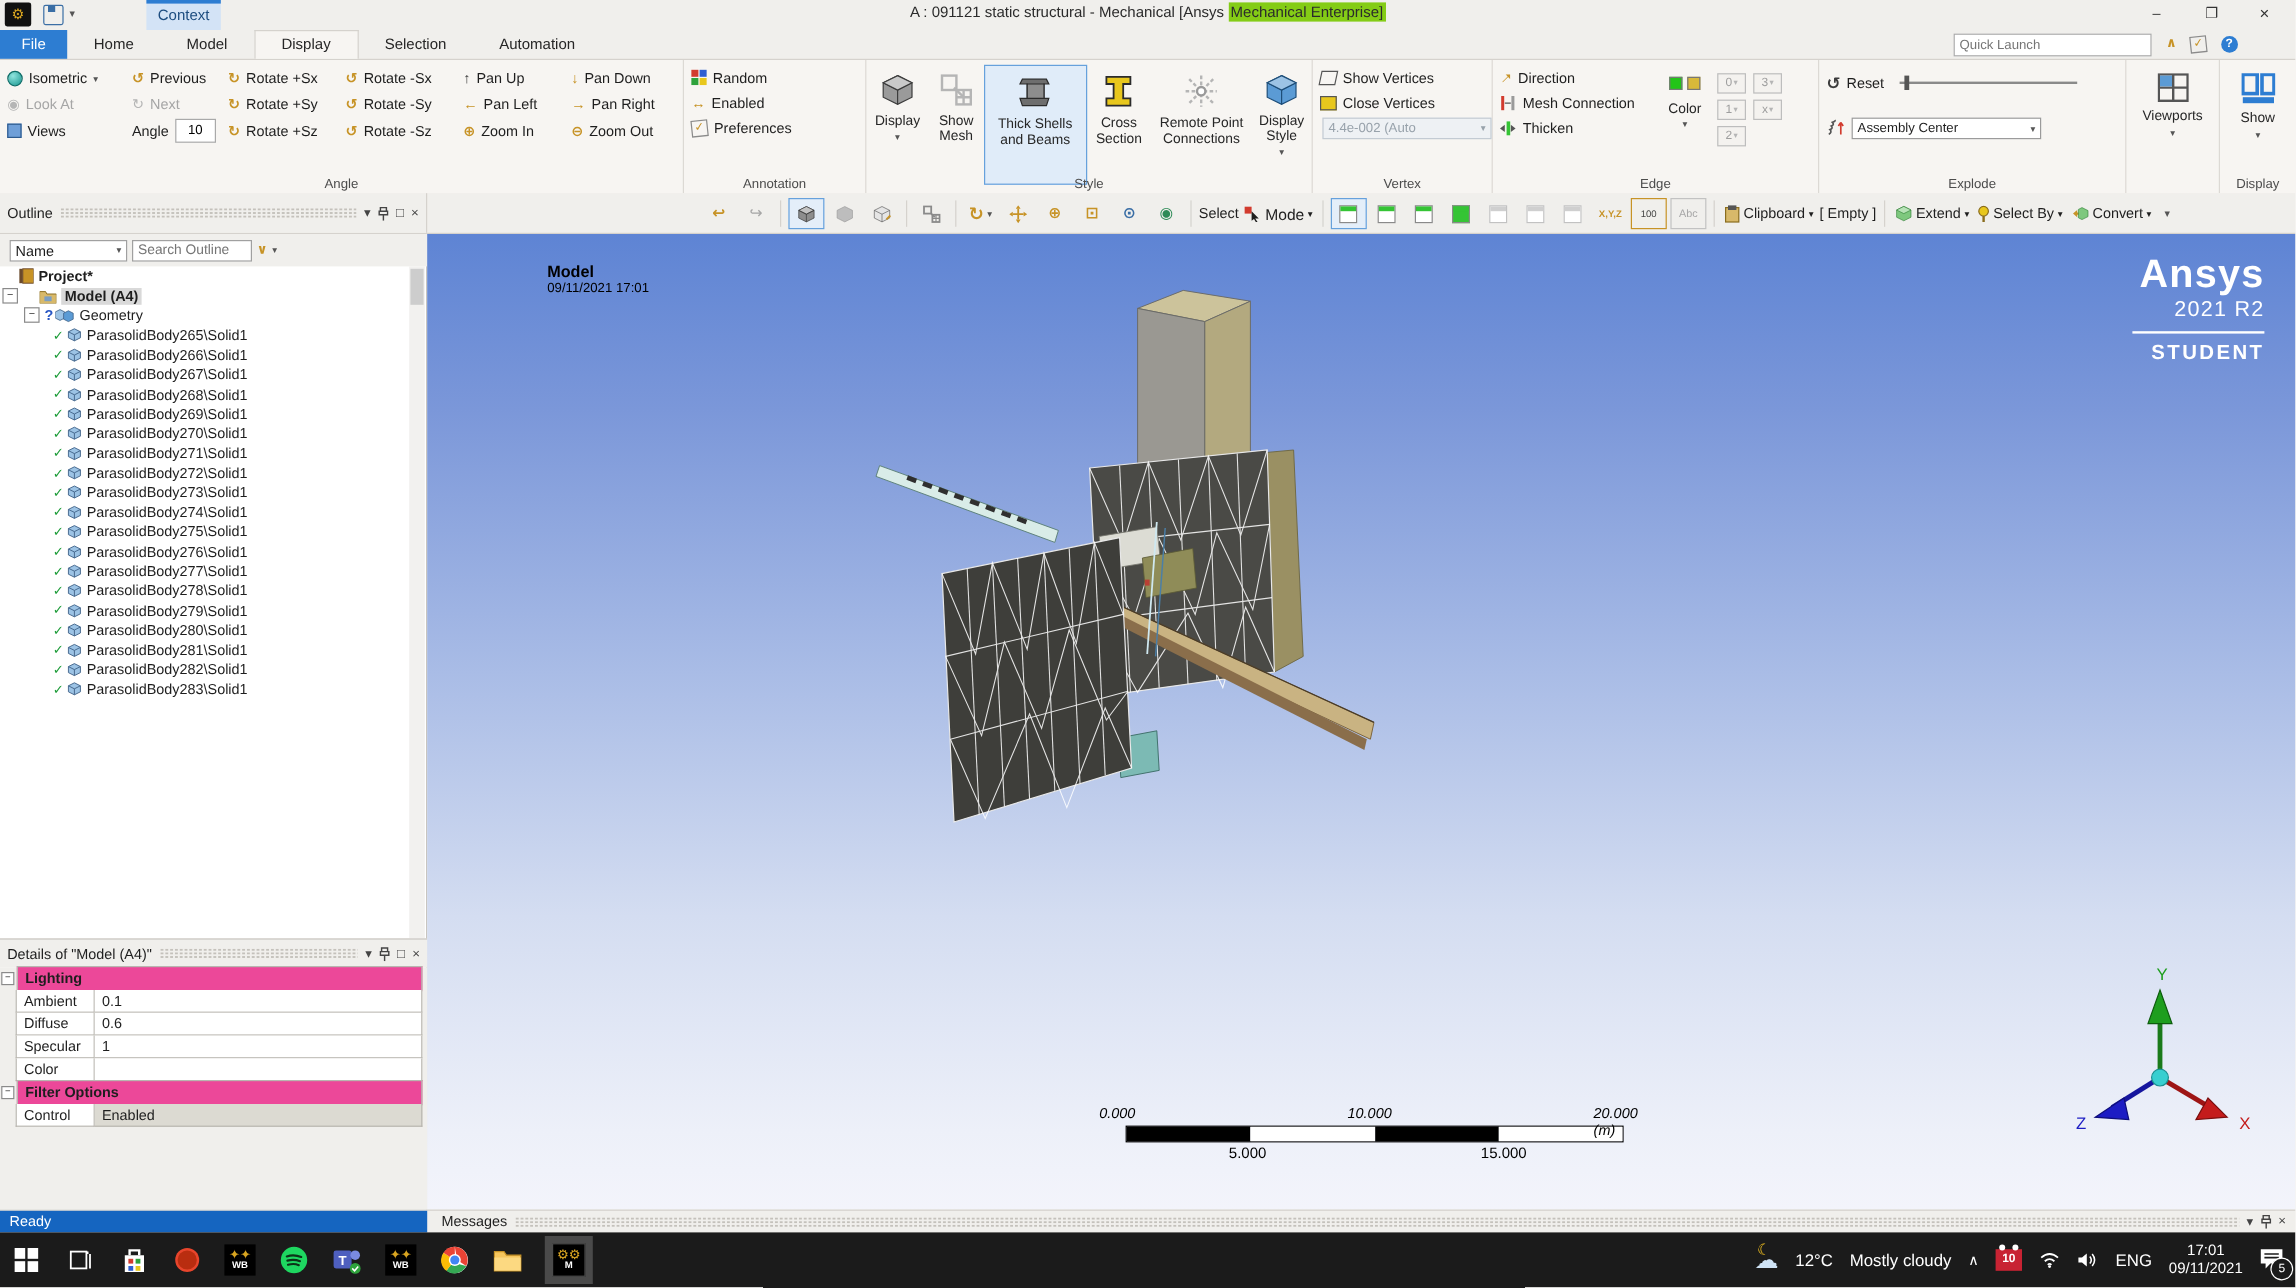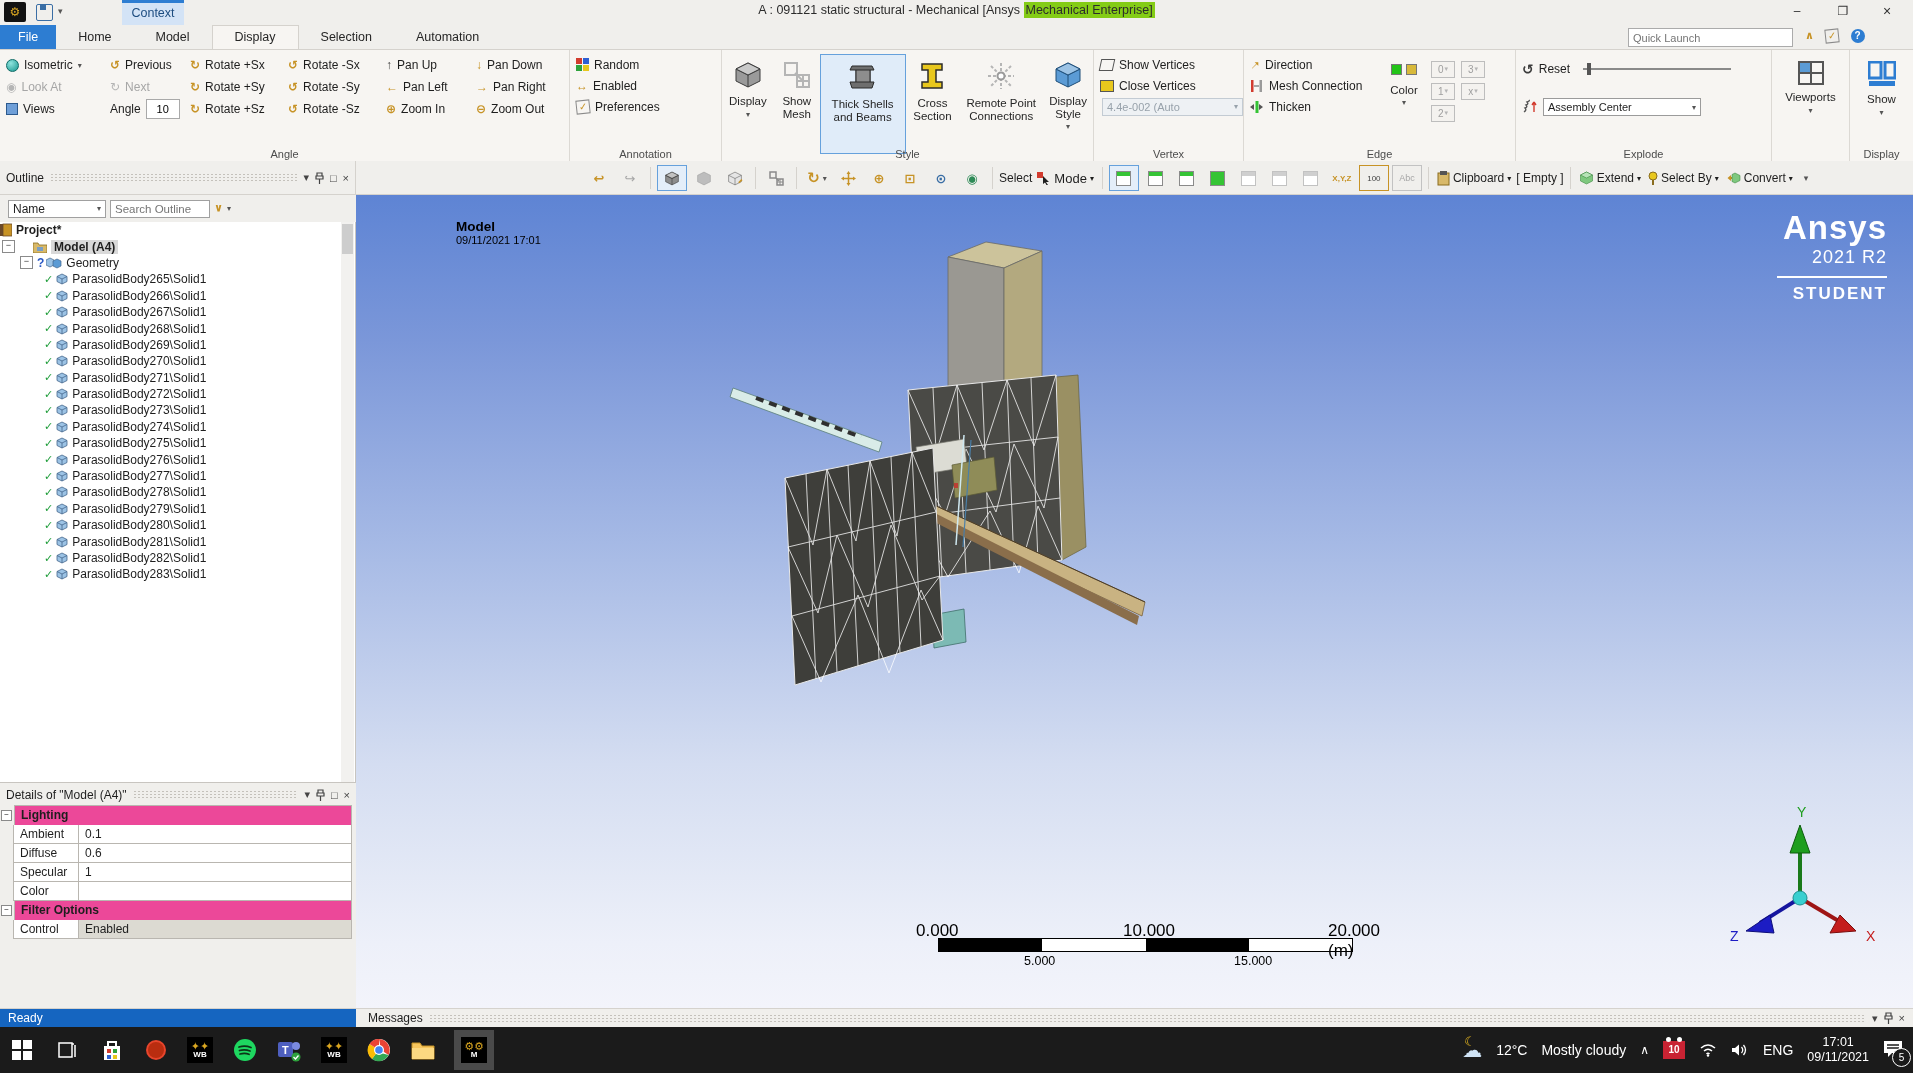--- a/index.html
+++ b/index.html
@@ -97,21 +97,21 @@
   #viewport{position:absolute;left:356px;top:195px;width:1557px;height:813px;background:linear-gradient(180deg,#5e84d4 0%,#7b97d9 18%,#a9bce6 45%,#d4ddf1 70%,#edf0f9 92%,#f3f4fb 100%);overflow:hidden;}
   #vplabel{position:absolute;left:100px;top:24px;color:#000;}
   #vplabel .t1{font-weight:bold;font-size:13.5px;}
   #vplabel .t2{font-size:11px;}
   #logo{position:absolute;right:26px;top:16px;text-align:right;color:#fff;}
   #logo .brand{font-size:33px;font-weight:bold;letter-spacing:1px;line-height:34px;}
   #logo .ver{font-size:18px;letter-spacing:1px;margin-top:2px;}
   #logo .bar{height:2px;background:#fff;margin:8px 0 6px 0;width:110px;margin-left:auto;}
   #logo .ed{font-size:17px;font-weight:bold;letter-spacing:2px;}
   #ruler{position:absolute;left:560px;top:726px;width:460px;color:#000;}
-  #ruler .toplabels{position:relative;height:15px;font-size:17px;}
+  #ruler .toplabels{position:relative;height:15px;font-size:12px;font-style:italic;}
   #ruler .botlabels{position:relative;height:15px;font-size:12.5px;}
   #rbar{margin-top:2px;margin-bottom:2px;margin-left:22px;width:415px;height:14px;border:1px solid #000;display:flex;box-sizing:border-box;}
   #rbar div{flex:1;}
   .segb{background:#000;} .segw{background:#fff;}
   
   #statusbar{position:absolute;left:0;top:1008px;width:1913px;height:19px;background:#f0efec;border-top:1px solid #d5d2cd;box-sizing:border-box;}
   #ready{position:absolute;left:0;top:0;width:356px;height:18px;background:#1565c0;color:#fff;line-height:18px;padding-left:8px;box-sizing:border-box;font-size:12px;}
   #msgs{position:absolute;left:360px;top:0;right:0;height:18px;display:flex;align-items:center;gap:6px;padding:0 8px;font-size:12px;}
   
   #taskbar{position:absolute;left:0;top:1027px;width:1913px;height:46px;background:#1b1b1b;color:#fff;}
@@ -588,21 +588,21 @@
       <span id="namesel">
           <span>Name</span>
           <span style="font-size:8px;color:#555;">▾</span>
         </span>
       <input id="searchin" placeholder="Search Outline" style="">
       <span class="chev-up" style="transform:rotate(180deg);">∧</span>
       <span style="font-size:8px;color:#555;">▾</span>
     </div>
 
     <div id="tree">
-      <div class="trow" style="padding-left:0;font-weight:bold;">
+      <div class="trow" style="padding-left:16px;font-weight:bold;">
         <svg width="12" height="14" style="margin-right:4px;">
             <rect x="0" y="1" width="3" height="12" fill="#6b4a2b"></rect>
             <rect x="3" y="1" width="9" height="12" fill="#c79326" stroke="#6b4a2b" stroke-width="0.8"></rect>
           </svg>
         <span>Project*</span>
         </div>
       <div class="trow" style="padding-left:2px;">
         <span class="exp">−</span>
         <span style="width:14px;"></span>
         <svg width="14" height="12">

